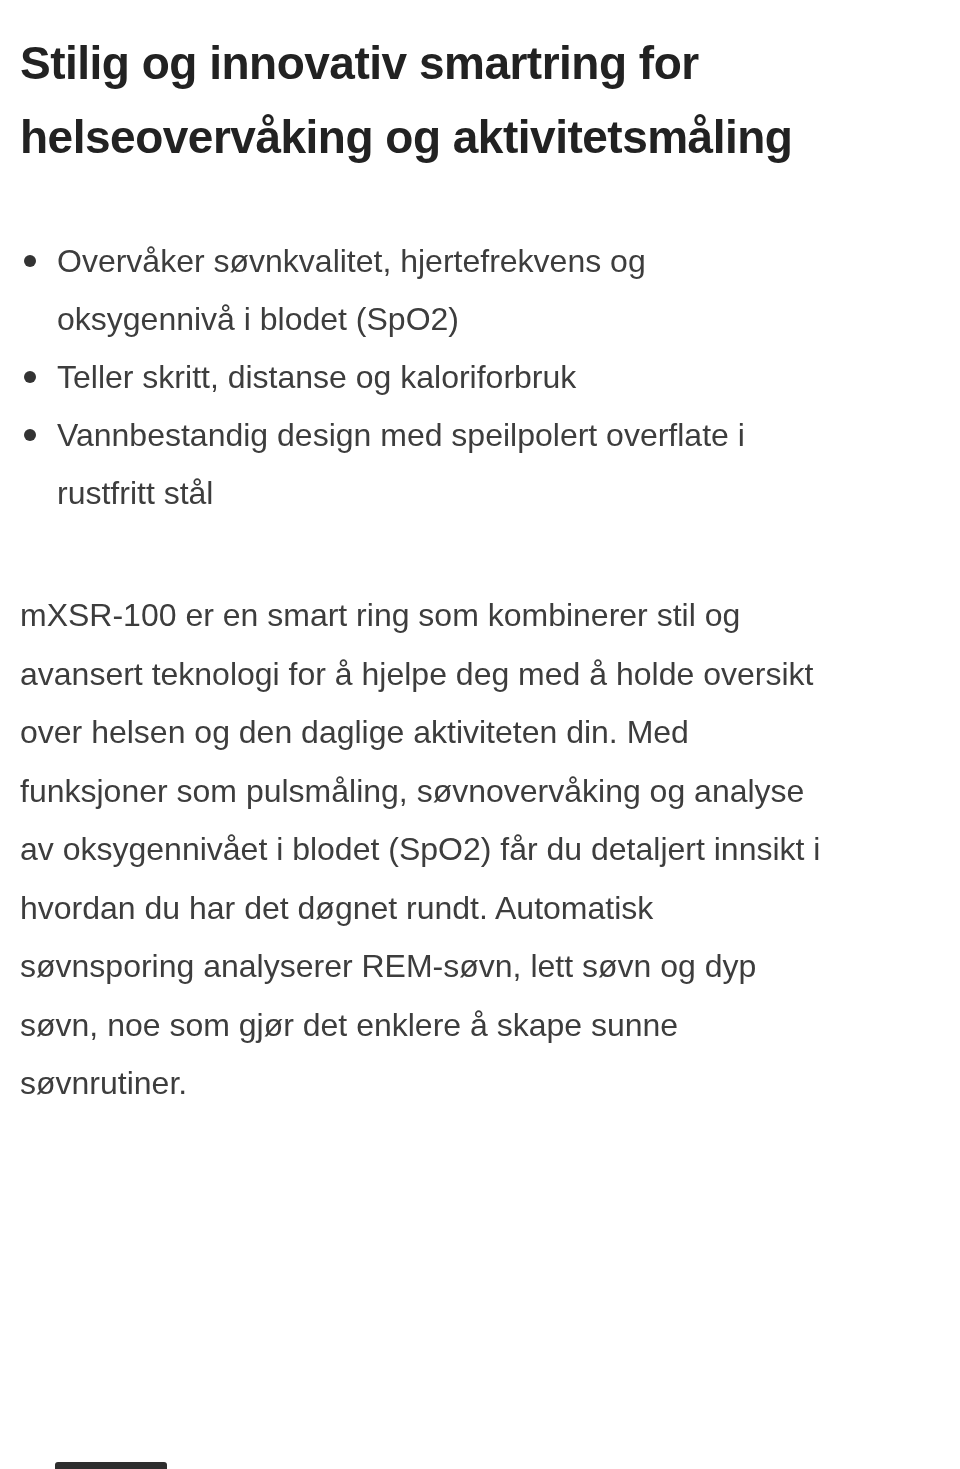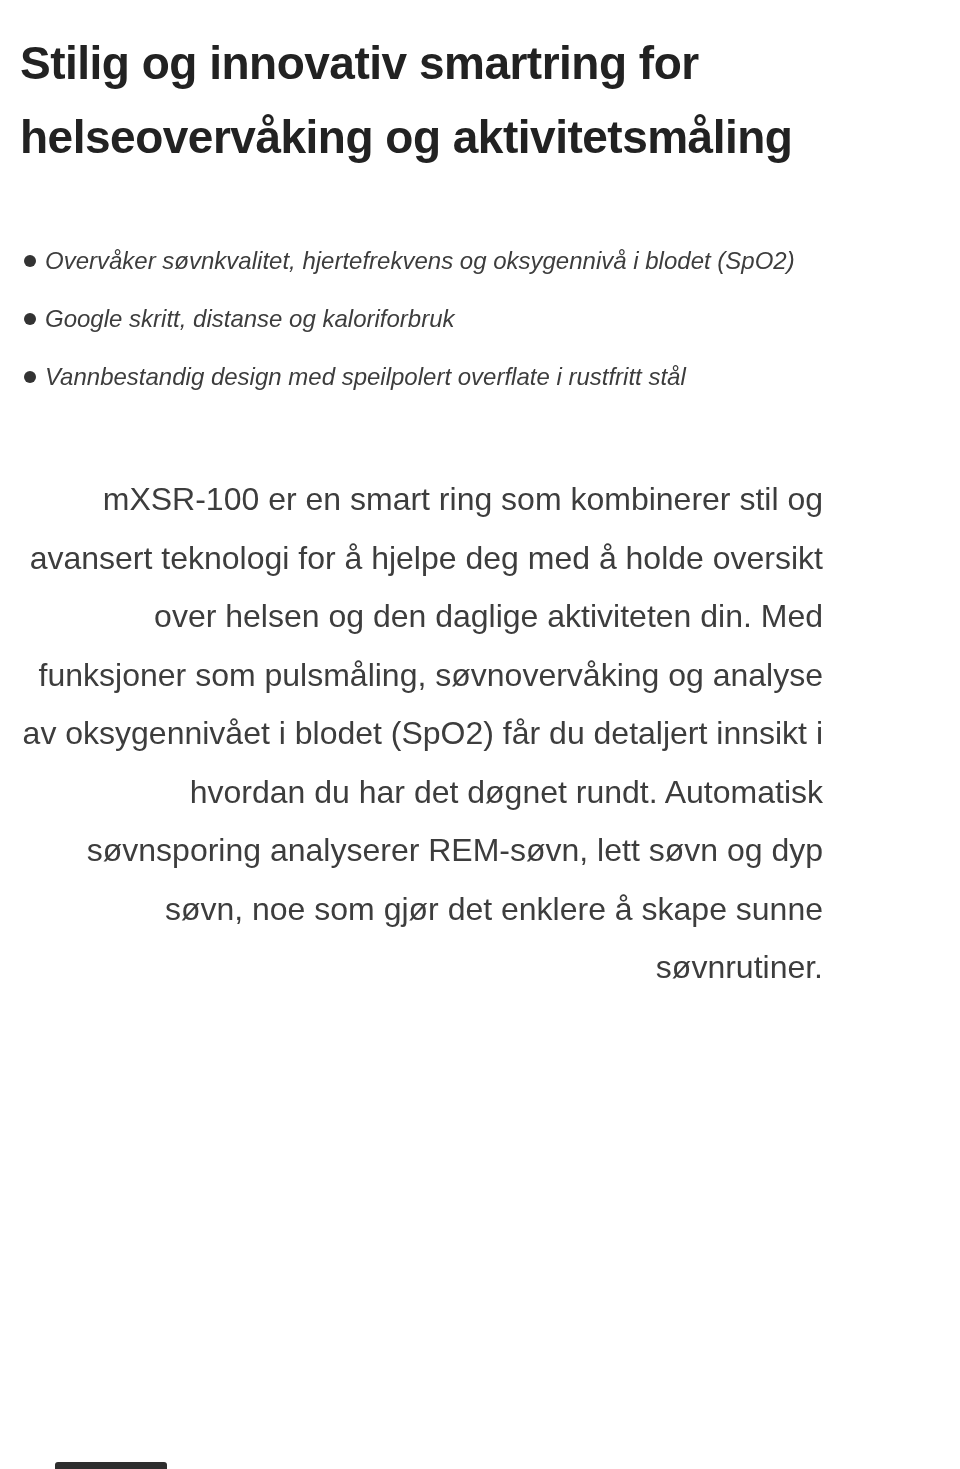--- a/index.html
+++ b/index.html
@@ -30,41 +30,39 @@
     letter-spacing: -0.5px;
     color: var(--heading-color);
   }
   .feature-list {
     list-style: none;
     margin: 58px 10px 0 0;
     padding: 0;
   }
   .feature-list li {
     position: relative;
-    padding-left: 45px;
-    font-size: 24px;
+    padding-left: 57px;
+    font-size: 32px;
     line-height: 58px;
     color: var(--body-color);
-    font-style: italic;
   }
   .bullet-dot {
     position: absolute;
     left: 24px;
     top: 23px;
     width: 12px;
     height: 12px;
     border-radius: 50%;
     background: var(--bullet-color);
   }
   .description {
     margin: 0 5px 0 20px;
     font-size: 32px;
     line-height: 58.5px;
     color: var(--body-color);
-    text-align: right;
   }
   .description.first { margin-top: 64px; }
   .description.second { margin-top: 43px; }
   .cropped-bottom-element {
     position: absolute;
     left: 55px;
     bottom: -3px;
     width: 112px;
     height: 10px;
     border-radius: 3px 3px 0 0;
@@ -78,21 +76,21 @@
 
   <h1 class="product-title">Stilig og innovativ smartring for helseovervåking og aktivitetsmåling</h1>
 
   <ul class="feature-list">
     <li>
       <span class="bullet-dot"></span>
       <span>Overvåker søvnkvalitet, hjertefrekvens og oksygennivå i blodet (SpO2)</span>
     </li>
     <li>
       <span class="bullet-dot"></span>
-      <span>Google skritt, distanse og kaloriforbruk</span>
+      <span>Teller skritt, distanse og kaloriforbruk</span>
     </li>
     <li>
       <span class="bullet-dot"></span>
       <span>Vannbestandig design med speilpolert overflate i rustfritt stål</span>
     </li>
   </ul>
 
   <p class="description first">mXSR-100 er en smart ring som kombinerer stil og avansert teknologi for å hjelpe deg med å holde oversikt over helsen og den daglige aktiviteten din. Med funksjoner som pulsmåling, søvnovervåking og analyse av oksygennivået i blodet (SpO2) får du detaljert innsikt i hvordan du har det døgnet rundt. Automatisk søvnsporing analyserer REM-søvn, lett søvn og dyp søvn, noe som gjør det enklere å skape sunne søvnrutiner.</p>
 
 

